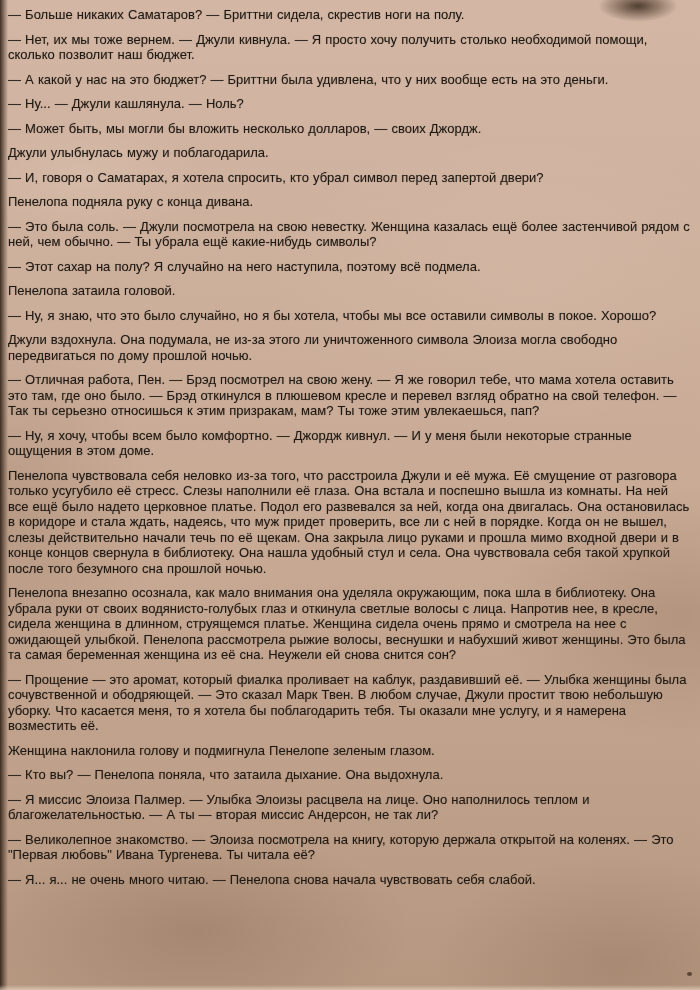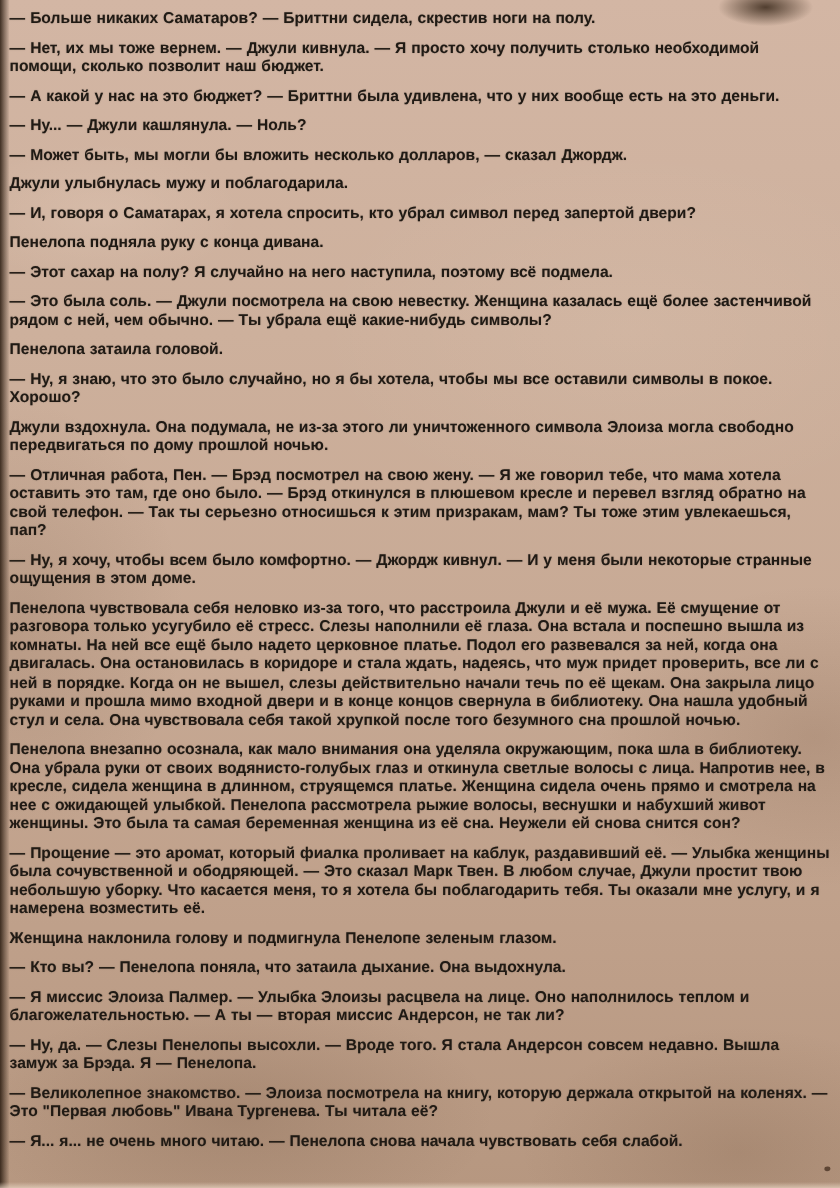--- a/index.html
+++ b/index.html
@@ -36,21 +36,21 @@
   .text-col {
     position: absolute;
     left: 8px; top: 7px;
     width: survived 684px;
     width: 684px;
   }
   .para {
     margin: 0 0 9px 0;
     font-size: 13px;
     line-height: 15.5px;
-    font-weight: bold;
+    font-weight: normal;
     color: var(--text-color, #201a14);
     text-shadow: 0 0 1px rgba(32,26,20,0.35);
     word-spacing: 0.5px;
   }
   .watermark {
     position: absolute;
     left: 5px;
     top: 941px;
     font-size: 27px;
     font-weight: bold;
@@ -68,37 +68,36 @@
 </head>
 <body>
 
 <div class="page">
   <div class="text-col">
 
   <p class="para">— Больше никаких Саматаров? — Бриттни сидела, скрестив ноги на полу.</p>
       <p class="para">— Нет, их мы тоже вернем. — Джули кивнула. — Я просто хочу получить столько необходимой помощи, сколько позволит наш бюджет.</p>
       <p class="para">— А какой у нас на это бюджет? — Бриттни была удивлена, что у них вообще есть на это деньги.</p>
       <p class="para">— Ну... — Джули кашлянула. — Ноль?</p>
-      <p class="para">— Может быть, мы могли бы вложить несколько долларов, — сказал Джордж.</p>
+      <p class="para">— Может быть, мы могли бы вложить несколько долларов, — своих Джордж.</p>
       <p class="para">Джули улыбнулась мужу и поблагодарила.</p>
       <p class="para">— И, говоря о Саматарах, я хотела спросить, кто убрал символ перед запертой двери?</p>
       <p class="para">Пенелопа подняла руку с конца дивана.</p>
+      <p class="para">— Это была соль. — Джули посмотрела на свою невестку. Женщина казалась ещё более застенчивой рядом с ней, чем обычно. — Ты убрала ещё какие-нибудь символы?</p>
       <p class="para">— Этот сахар на полу? Я случайно на него наступила, поэтому всё подмела.</p>
-      <p class="para">— Это была соль. — Джули посмотрела на свою невестку. Женщина казалась ещё более застенчивой рядом с ней, чем обычно. — Ты убрала ещё какие-нибудь символы?</p>
       <p class="para">Пенелопа затаила головой.</p>
       <p class="para">— Ну, я знаю, что это было случайно, но я бы хотела, чтобы мы все оставили символы в покое. Хорошо?</p>
       <p class="para">Джули вздохнула. Она подумала, не из-за этого ли уничтоженного символа Элоиза могла свободно передвигаться по дому прошлой ночью.</p>
       <p class="para">— Отличная работа, Пен. — Брэд посмотрел на свою жену. — Я же говорил тебе, что мама хотела оставить это там, где оно было. — Брэд откинулся в плюшевом кресле и перевел взгляд обратно на свой телефон. — Так ты серьезно относишься к этим призракам, мам? Ты тоже этим увлекаешься, пап?</p>
       <p class="para">— Ну, я хочу, чтобы всем было комфортно. — Джордж кивнул. — И у меня были некоторые странные ощущения в этом доме.</p>
       <p class="para">Пенелопа чувствовала себя неловко из-за того, что расстроила Джули и её мужа. Её смущение от разговора только усугубило её стресс. Слезы наполнили её глаза. Она встала и поспешно вышла из комнаты. На ней все ещё было надето церковное платье. Подол его развевался за ней, когда она двигалась. Она остановилась в коридоре и стала ждать, надеясь, что муж придет проверить, все ли с ней в порядке. Когда он не вышел, слезы действительно начали течь по её щекам. Она закрыла лицо руками и прошла мимо входной двери и в конце концов свернула в библиотеку. Она нашла удобный стул и села. Она чувствовала себя такой хрупкой после того безумного сна прошлой ночью.</p>
       <p class="para">Пенелопа внезапно осознала, как мало внимания она уделяла окружающим, пока шла в библиотеку. Она убрала руки от своих водянисто-голубых глаз и откинула светлые волосы с лица. Напротив нее, в кресле, сидела женщина в длинном, струящемся платье. Женщина сидела очень прямо и смотрела на нее с ожидающей улыбкой. Пенелопа рассмотрела рыжие волосы, веснушки и набухший живот женщины. Это была та самая беременная женщина из её сна. Неужели ей снова снится сон?</p>
       <p class="para">— Прощение — это аромат, который фиалка проливает на каблук, раздавивший её. — Улыбка женщины была сочувственной и ободряющей. — Это сказал Марк Твен. В любом случае, Джули простит твою небольшую уборку. Что касается меня, то я хотела бы поблагодарить тебя. Ты оказали мне услугу, и я намерена возместить её.</p>
       <p class="para">Женщина наклонила голову и подмигнула Пенелопе зеленым глазом.</p>
       <p class="para">— Кто вы? — Пенелопа поняла, что затаила дыхание. Она выдохнула.</p>
       <p class="para">— Я миссис Элоиза Палмер. — Улыбка Элоизы расцвела на лице. Оно наполнилось теплом и благожелательностью. — А ты — вторая миссис Андерсон, не так ли?</p>
-      <p class="para">— Ну, да. — Слезы Пенелопы высохли. — Вроде того. Я стала Андерсон совсем недавно. Вышла замуж за Брэда. Я — Пенелопа.</p>
       <p class="para">— Великолепное знакомство. — Элоиза посмотрела на книгу, которую держала открытой на коленях. — Это "Первая любовь" Ивана Тургенева. Ты читала её?</p>
       <p class="para">— Я... я... не очень много читаю. — Пенелопа снова начала чувствовать себя слабой.</p>
     </div>
   <div class="left-edge-shadow"></div>
   <div class="bottom-light-strip"></div>
   <div class="speck"></div>
 </div>
 
 </body></html>

